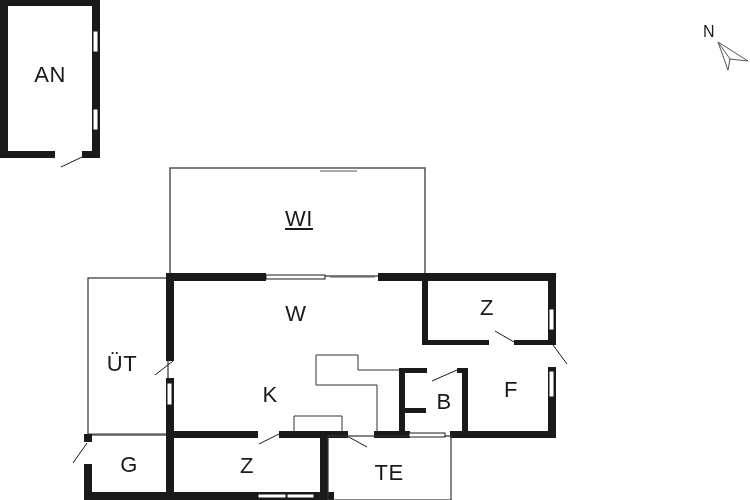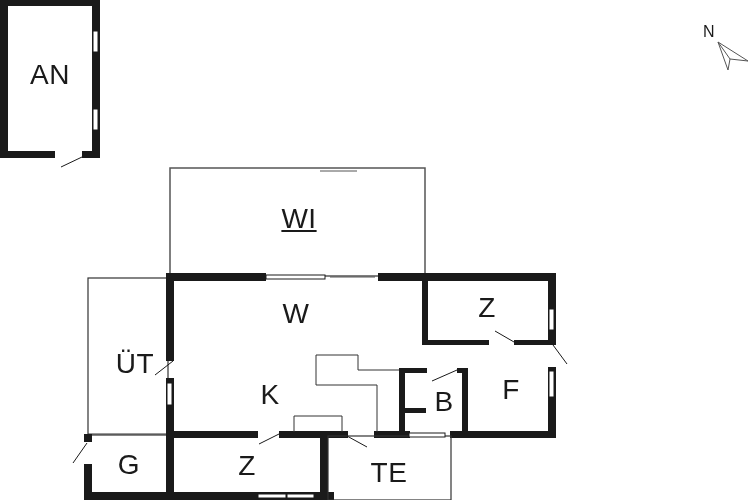--- a/index.html
+++ b/index.html
@@ -1,18 +1,18 @@
 <!DOCTYPE html>
 <html><head>
   <meta charset="utf-8">
   <style>
     html, body { margin: 0; padding: 0; background: #ffffff; }
     body { width: 750px; height: 500px; overflow: hidden; position: relative; font-family: "Liberation Sans", sans-serif; }
     #plan { position: absolute; left: 0; top: 0; }
-    .room-label { position: absolute; font-family: "Liberation Sans", sans-serif; font-size: 28px; color: #1a1a1a; transform: translate(-50%, -50%); white-space: nowrap; letter-spacing: 0.5px; }
+    .room-label { position: absolute; font-family: "Liberation Sans", sans-serif; font-size: 22px; color: #1a1a1a; transform: translate(-50%, -50%); white-space: nowrap; letter-spacing: 0.5px; }
     .north-label { position: absolute; font-family: "Liberation Sans", sans-serif; font-size: 16px; color: #1a1a1a; }
   </style>
 </head>
 <body>
 
 <svg id="plan" width="750" height="500" viewBox="0 0 750 500" xmlns="http://www.w3.org/2000/svg">
 
   <g>
     <rect x="0" y="0" width="8" height="158" fill="#1a1a1a"></rect>
     <rect x="0" y="0" width="100" height="6" fill="#1a1a1a"></rect>
@@ -101,19 +101,19 @@
     <polyline points="294,432 294,416 342,416 342,432"></polyline>
   </g>
 </svg>
 
 <div class="north-label" style="left:703px; top:23px;">N</div>
 
 <div class="room-label" style="left:50px; top:75px;">AN</div>
 <div class="room-label" style="left:299px; top:219px;text-decoration:underline;">WI</div>
 <div class="room-label" style="left:296px; top:314px;">W</div>
 <div class="room-label" style="left:487px; top:308px;">Z</div>
-<div class="room-label" style="left:135px; top:364px;">ÜT</div>
+<div class="room-label" style="left:122px; top:364px;">ÜT</div>
 <div class="room-label" style="left:270px; top:395px;">K</div>
 <div class="room-label" style="left:511px; top:390px;">F</div>
 <div class="room-label" style="left:444px; top:402px;">B</div>
 <div class="room-label" style="left:129px; top:465px;">G</div>
 <div class="room-label" style="left:247px; top:466px;">Z</div>
 <div class="room-label" style="left:389px; top:473px;text-align:center;">TE</div>
 
 </body></html>

